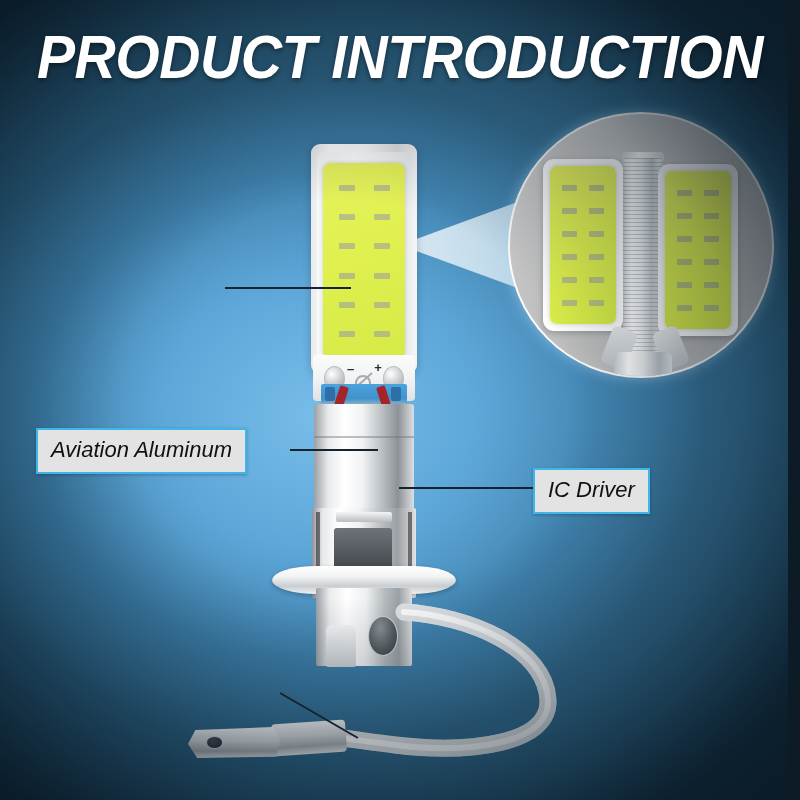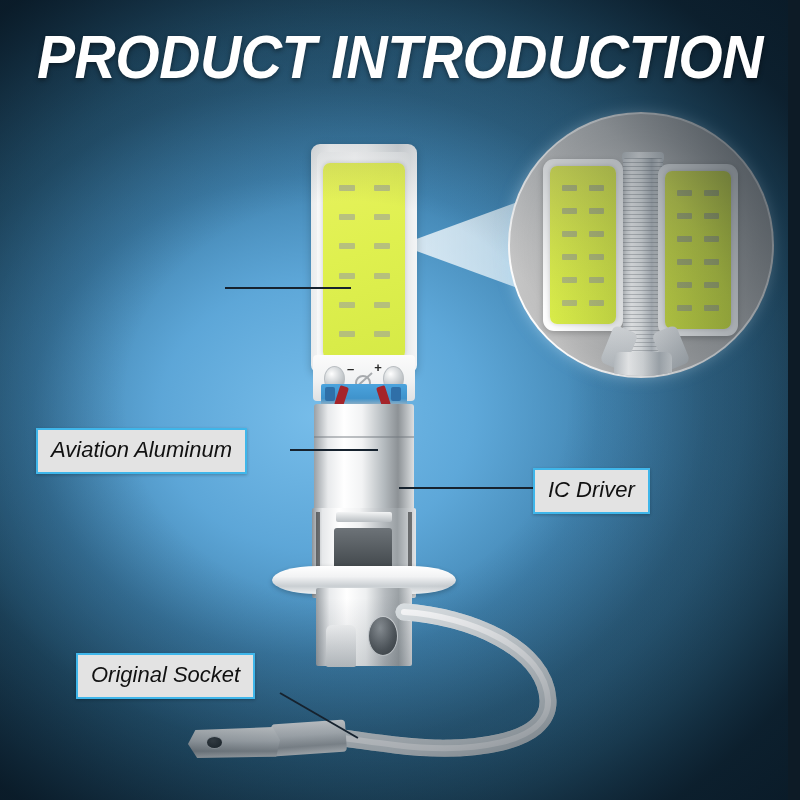--- a/index.html
+++ b/index.html
@@ -350,15 +350,14 @@
   <div class="leader" style="left:225px; top:287px; width:126px;"></div>
   <div class="leader" style="left:290px; top:449px; width:88px;"></div>
   <div class="leader" style="left:399px; top:487px; width:134px;"></div>
   <div class="leader" style="left:280px; top:692px; width:90px; transform:rotate(30deg);"></div>
 
 
   <div class="label" style="left:533px; top:468px;">IC Driver</div>
 
   <div class="label" style="left:36px; top:428px;">Aviation Aluminum</div>
 
-  <div class="label" style="left:76px; top:653px;">Original Socket</div>
 
 </div>
 
 </body></html>

